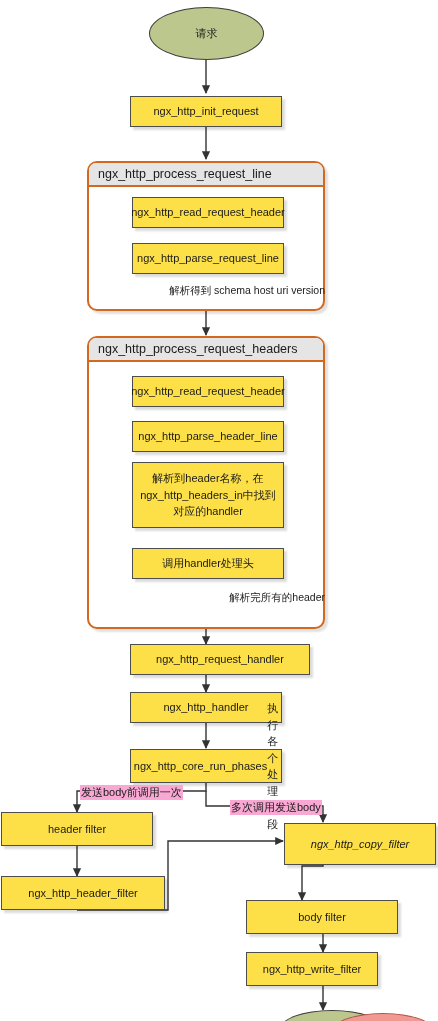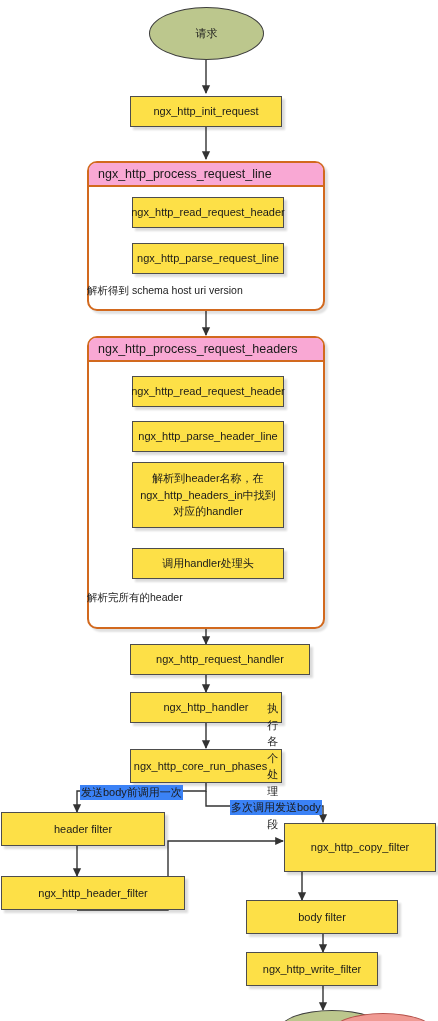--- a/index.html
+++ b/index.html
@@ -46,41 +46,41 @@
   .ellipse.red { background: #f09a93; border-color: #b5524b; }
   .group {
     position: absolute;
     border: 2px solid #d2691e;
     border-radius: 10px;
     background: #ffffff;
     box-shadow: 3px 3px 2px rgba(0,0,0,0.12);
   }
   .group-header {
     height: 24px;
-    background: #f9a8d4;
+    background: #e5e5e5;
     border-bottom: 2px solid #d2691e;
     border-radius: 7px 7px 0 0;
     display: flex;
     align-items: center;
     padding-left: 9px;
     color: #1a1a1a;
     font-size: 12.5px;
   }
   .group-note {
     position: absolute;
     font-size: 10.5px;
     color: #1a1a1a;
-    text-align: left;
+    text-align: right;
     white-space: nowrap;
   }
   .edge-label {
     position: absolute;
     font-size: 11px;
     color: #1a1a1a;
-    background: #3b82f6;
+    background: #f9a8d4;
     white-space: nowrap;
     padding: 0 1px;
   }
   svg.lines { position: absolute; left:0; top:0; width:438px; height:1021px; }
 </style>
 </head>
 <body>
 
 <div id="flow">
 
@@ -191,29 +191,29 @@
     <span>执行各个处理阶段</span>
   </div>
 
   <div class="edge-label" style="left:80px; top:785px;">
     <span>发送body前调用一次</span>
   </div>
   <div class="edge-label" style="left:230px; top:800px;">
     <span>多次调用发送body</span>
   </div>
 
-  <div class="node" style="left:1px; top:812px; width:164px; height:34px;">
+  <div class="node" style="left:1px; top:812px; width:152px; height:34px;">
     <span>header filter</span>
   </div>
 
-  <div class="node" style="left:1px; top:876px; width:184px; height:34px;">
+  <div class="node" style="left:1px; top:876px; width:164px; height:34px;">
     <span>ngx_http_header_filter</span>
   </div>
 
-  <div class="node" style="left:284px; top:823px; width:152px; height:49px;">
+  <div class="node" style="left:284px; top:823px; width:152px; height:42px;font-style:italic;">
     <span>ngx_http_copy_filter</span>
   </div>
 
   <div class="node" style="left:246px; top:900px; width:152px; height:34px;">
     <span>body filter</span>
   </div>
 
   <div class="node" style="left:246px; top:952px; width:132px; height:34px;">
     <span>ngx_http_write_filter</span>
   </div>

